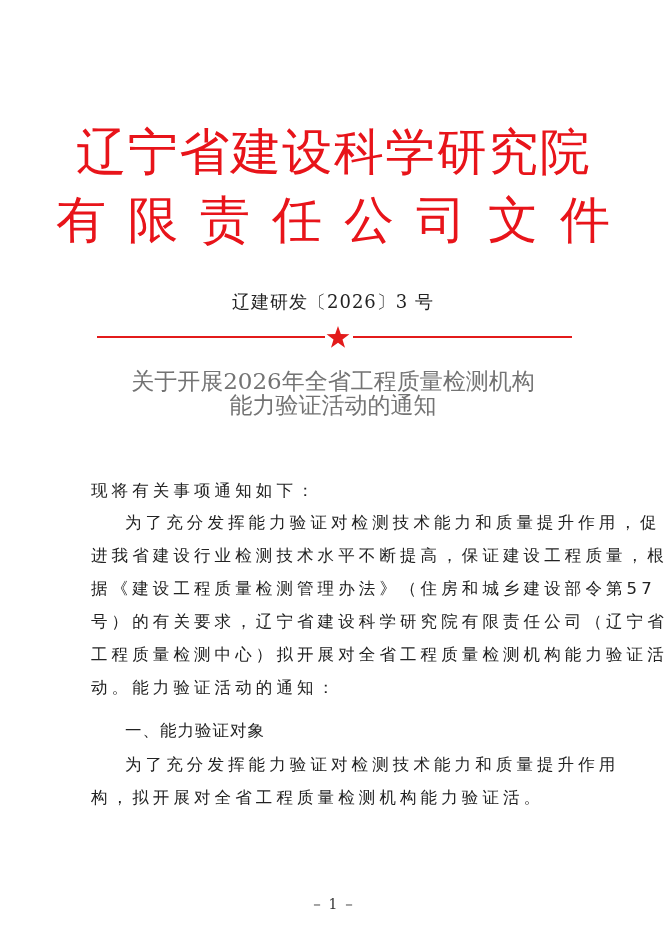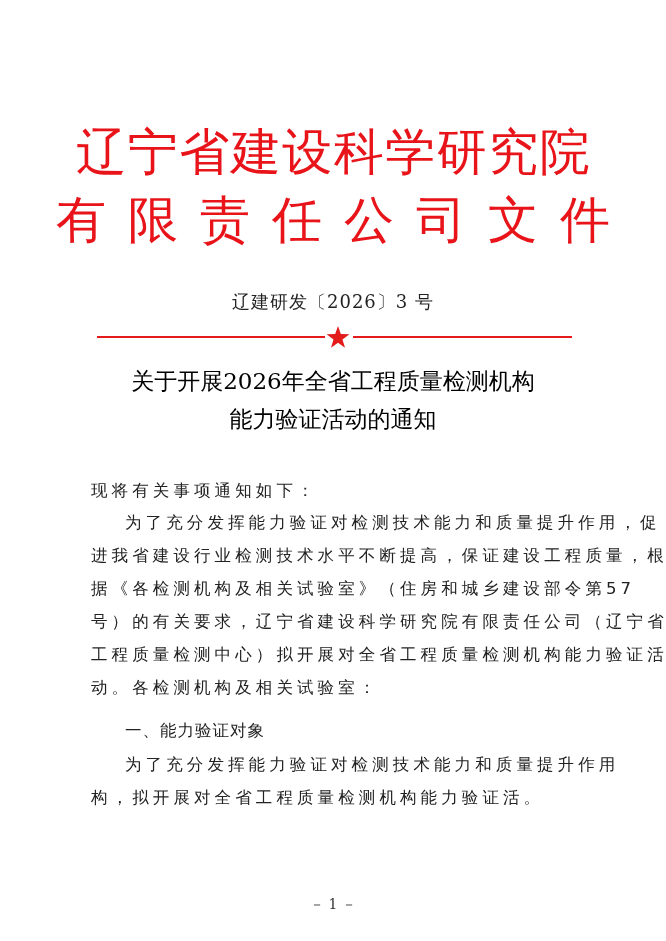--- a/index.html
+++ b/index.html
@@ -8,23 +8,23 @@
   .header-line span { display: inline-block; width: 56px; text-align: center; }
   #hdr1 { top: 122px; }
   #hdr1 span { width: 51.5px; }
   #hdr2 { top: 190px; text-decoration: underline; }
   #hdr2 span { width: 72px; }
   .docnum { position: absolute; top: 290px; left: 0; width: 666px; text-align: center; font-size: 18px; color: #222; letter-spacing: 1px; }
   .divider { position: absolute; top: 336px; height: 2px; background: #e31b1b; }
   #div-left { left: 97px; width: 228px; }
   #div-right { left: 353px; width: 219px; }
   .star { position: absolute; left: 326px; top: 325px; width: 24px; height: 24px; }
-  .title { position: absolute; left: 0; width: 666px; text-align: center; font-family: "DejaVu Serif", serif; font-size: 23px; color: #000000; }
+  .title { position: absolute; left: 0; width: 666px; text-align: center; font-family: "DejaVu Serif", serif; font-size: 23px; color: #737373; }
   #title1 { top: 366px; }
-  #title2 { top: 404px; }
+  #title2 { top: 390px; }
   .body-text { position: absolute; left: 91px; width: 490px; font-size: 16.5px; letter-spacing: 4.1px; color: #222; font-family: "DejaVu Sans", sans-serif; white-space: nowrap; }
   .line { position: absolute; left: 0; white-space: nowrap; }
   .heading1 { font-weight: normal; letter-spacing: 1px; }
   .page-num { position: absolute; top: 896px; left: 0; width: 666px; text-align: center; font-size: 14px; color: #333; }
 </style>
 </head>
 <body>
 
 <div id="hdr1" class="header-line">
   <span>辽</span><span>宁</span><span>省</span><span>建</span><span>设</span><span>科</span><span>学</span><span>研</span><span>究</span><span>院</span>
@@ -41,22 +41,22 @@
 </svg>
 <div id="div-right" class="divider"></div>
 
 <div id="title1" class="title">关于开展2026年全省工程质量检测机构</div>
 <div id="title2" class="title">能力验证活动的通知</div>
 
 <div class="body-text" style="top:0;">
   <div class="line" style="top:480px;">现将有关事项通知如下：</div>
   <div class="line" style="top:512px; left:34px;">为了充分发挥能力验证对检测技术能力和质量提升作用，促</div>
   <div class="line" style="top:545px;">进我省建设行业检测技术水平不断提高，保证建设工程质量，根</div>
-  <div class="line" style="top:578px;">据《各检测机构及相关试验室》（住房和城乡建设部令第57</div>
+  <div class="line" style="top:578px;">据《建设工程质量检测管理办法》（住房和城乡建设部令第57</div>
   <div class="line" style="top:611px;">号）的有关要求，辽宁省建设科学研究院有限责任公司（辽宁省</div>
   <div class="line" style="top:644px;">工程质量检测中心）拟开展对全省工程质量检测机构能力验证活</div>
-  <div class="line" style="top:677px;">动。各检测机构及相关试验室：</div>
+  <div class="line" style="top:677px;">动。能力验证活动的通知：</div>
   <div class="line heading1" style="top:720px; left:34px;">一、能力验证对象</div>
   <div class="line" style="top:754px; left:34px;">为了充分发挥能力验证对检测技术能力和质量提升作用</div>
   <div class="line" style="top:787px;">构，拟开展对全省工程质量检测机构能力验证活。</div>
 </div>
 
 <div class="page-num">－ 1 －</div>
 
 </body></html>

